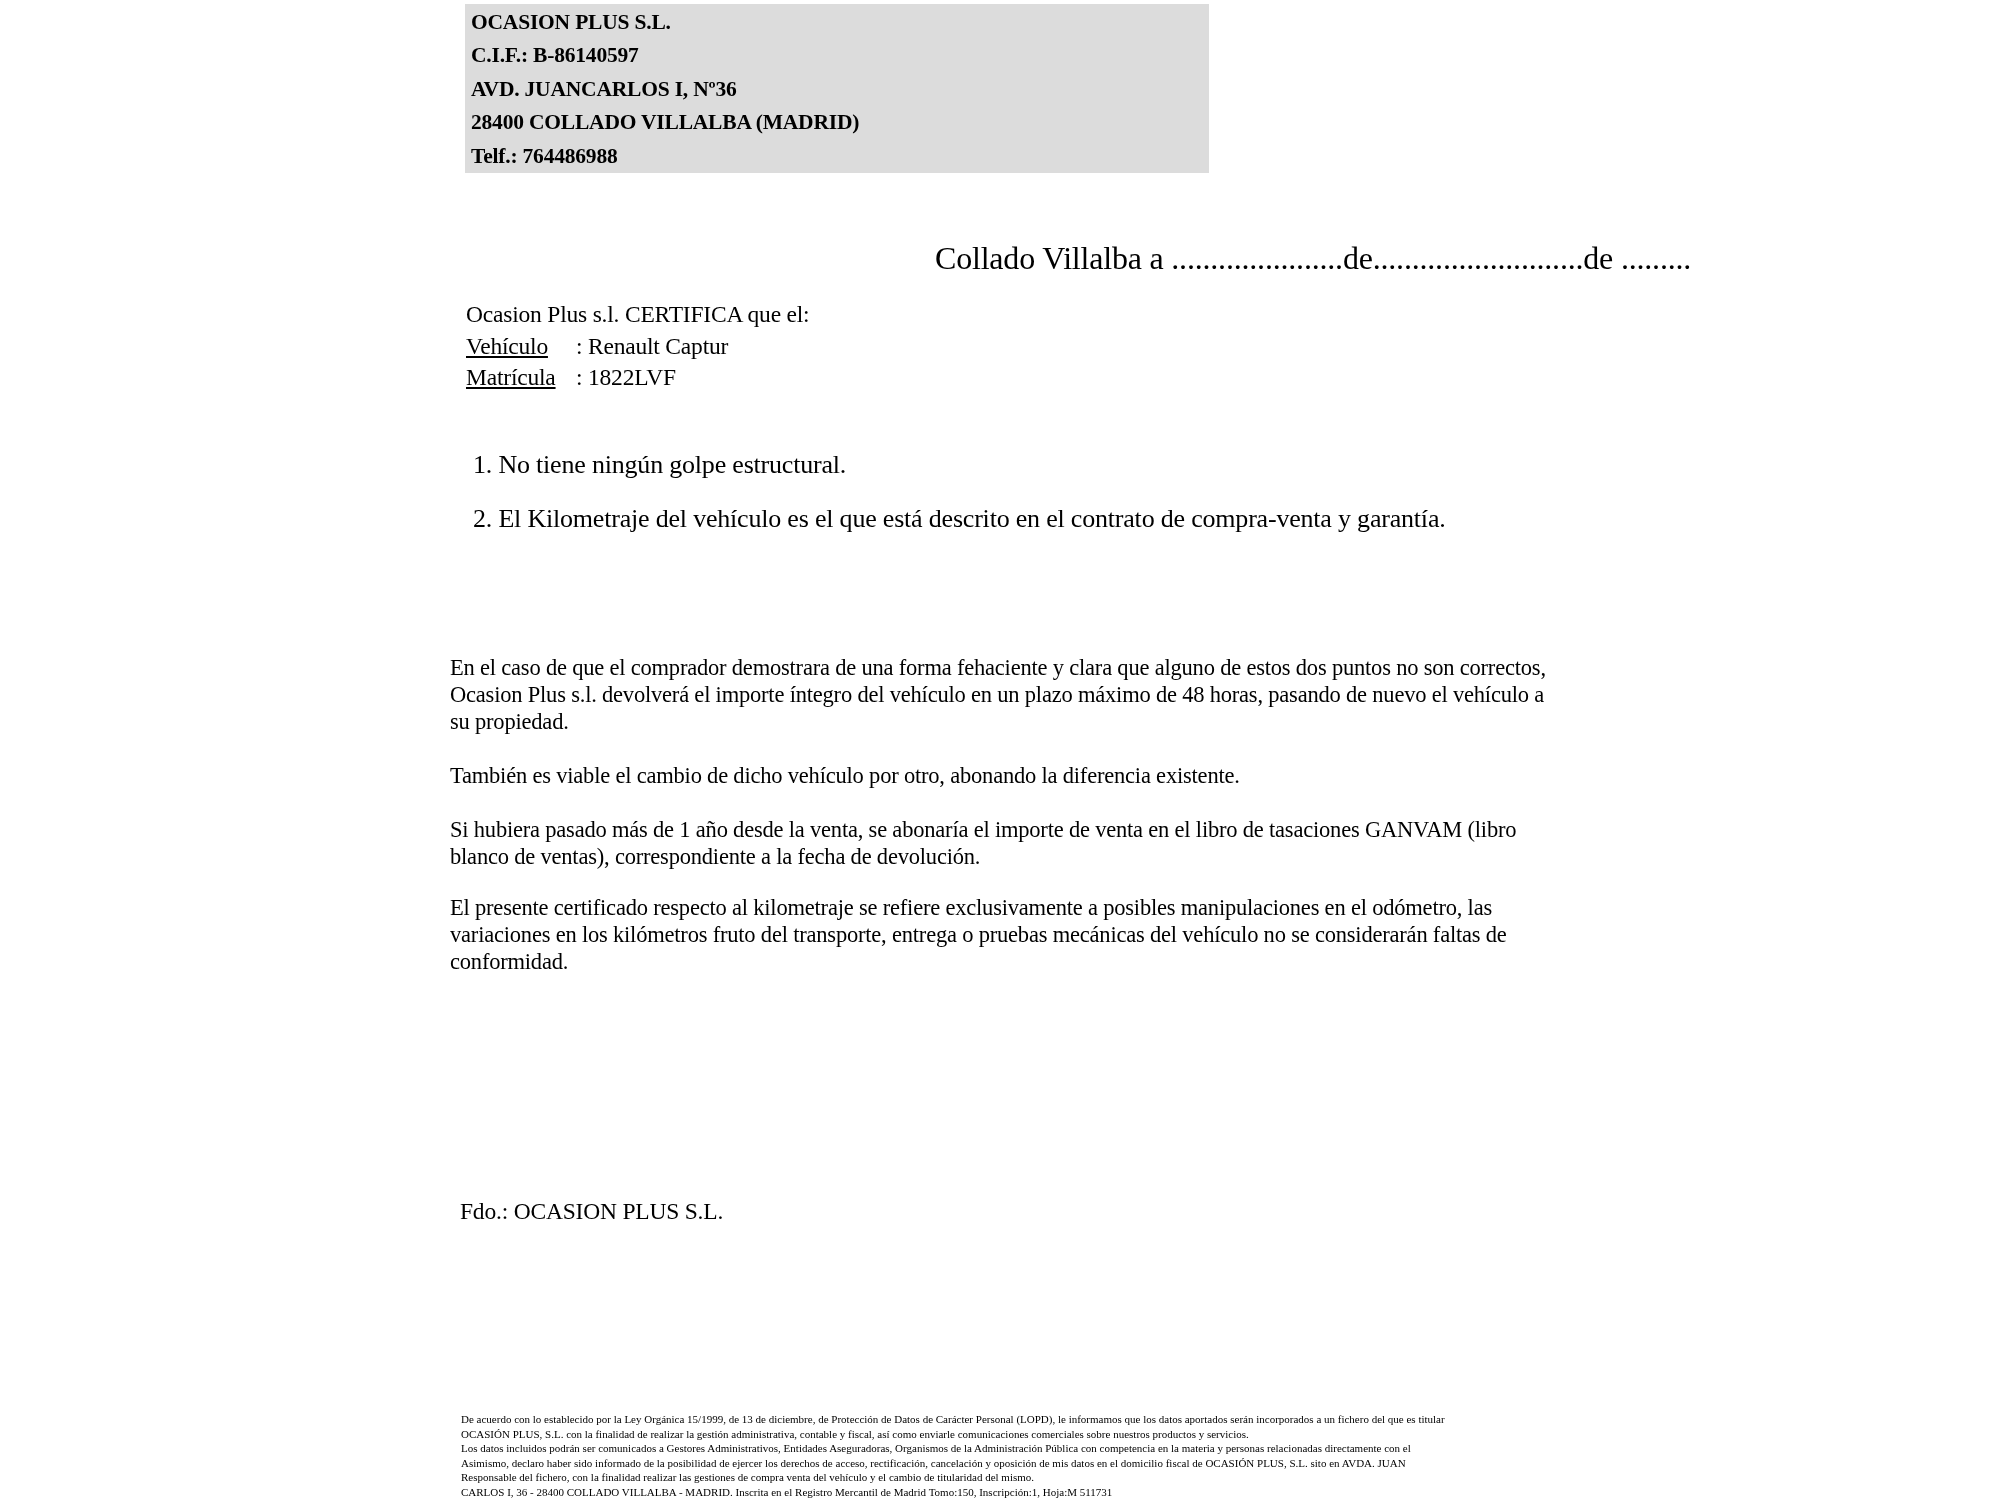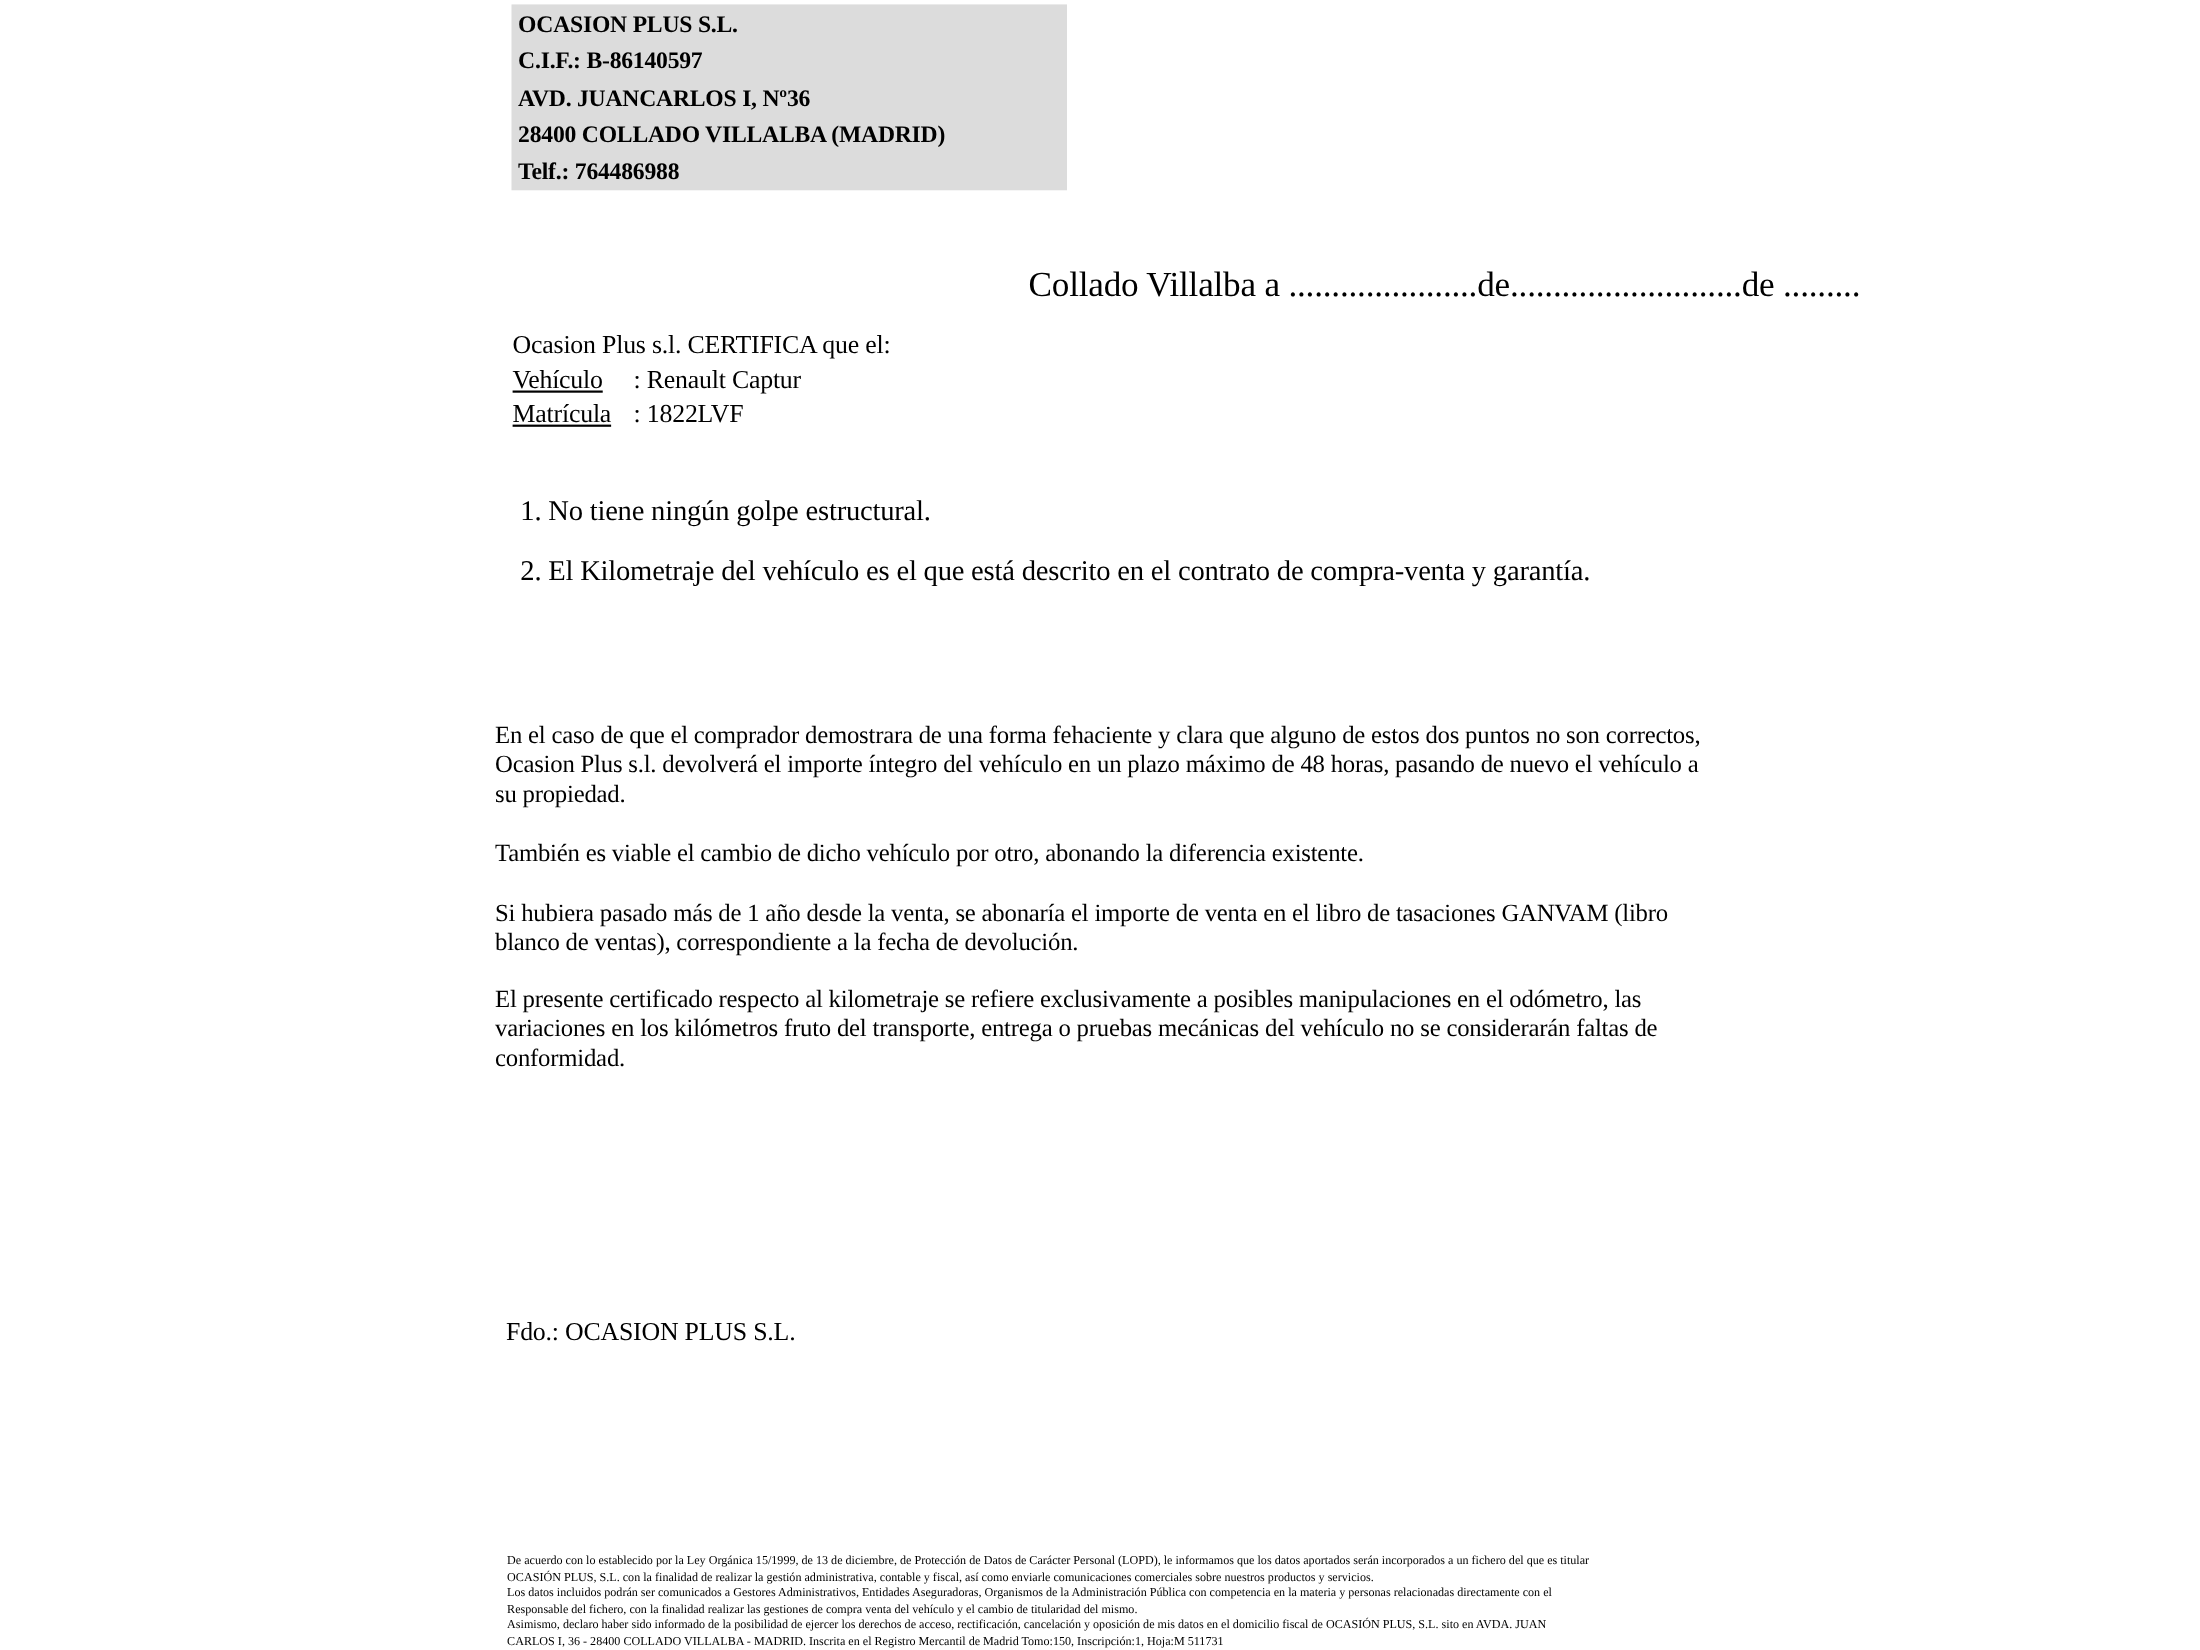--- a/index.html
+++ b/index.html
@@ -13,21 +13,21 @@
     height: 1500px;
     background: #ffffff;
     font-family: "Liberation Serif", "DejaVu Serif", serif;
     color: #000000;
     overflow: hidden;
   }
   .header-box {
     position: absolute;
     left: 465px;
     top: 4px;
-    width: 505px;
+    width: 744px;
     height: 169px;
     background: #dcdcdc;
     box-sizing: border-box;
     padding: 2px 0 17px 6px;
     font-weight: bold;
     font-size: 21.5px;
     line-height: 33.4px;
     letter-spacing: -0.2px;
     white-space: nowrap;
   }
@@ -121,18 +121,18 @@
   <div class="para" style="top:718px">También es viable el cambio de dicho vehículo por otro, abonando la diferencia existente.</div>
   <div class="para" style="top:772px">Si hubiera pasado más de 1 año desde la venta, se abonaría el importe de venta en el libro de tasaciones GANVAM (libro blanco de ventas), correspondiente a la fecha de devolución.</div>
   <div class="para" style="top:850px">El presente certificado respecto al kilometraje se refiere exclusivamente a posibles manipulaciones en el odómetro, las variaciones en los kilómetros fruto del transporte, entrega o pruebas mecánicas del vehículo no se considerarán faltas de conformidad.</div>
 
   <div class="signature">Fdo.: OCASION PLUS S.L.</div>
 
   <div class="legal">
     <div>De acuerdo con lo establecido por la Ley Orgánica 15/1999, de 13 de diciembre, de Protección de Datos de Carácter Personal (LOPD), le informamos que los datos aportados serán incorporados a un fichero del que es titular</div>
     <div>OCASIÓN PLUS, S.L. con la finalidad de realizar la gestión administrativa, contable y fiscal, así como enviarle comunicaciones comerciales sobre nuestros productos y servicios.</div>
     <div>Los datos incluidos podrán ser comunicados a Gestores Administrativos, Entidades Aseguradoras, Organismos de la Administración Pública con competencia en la materia y personas relacionadas directamente con el</div>
+    <div>Asimismo, declaro haber sido informado de la posibilidad de ejercer los derechos de acceso, rectificación, cancelación y oposición de mis datos en el domicilio fiscal de OCASIÓN PLUS, S.L. sito en AVDA. JUAN</div>
     <div>Responsable del fichero, con la finalidad realizar las gestiones de compra venta del vehículo y el cambio de titularidad del mismo.</div>
-    <div>Asimismo, declaro haber sido informado de la posibilidad de ejercer los derechos de acceso, rectificación, cancelación y oposición de mis datos en el domicilio fiscal de OCASIÓN PLUS, S.L. sito en AVDA. JUAN</div>
     <div>CARLOS I, 36 - 28400 COLLADO VILLALBA - MADRID. Inscrita en el Registro Mercantil de Madrid Tomo:150, Inscripción:1, Hoja:M 511731</div>
   </div>
 
 </div>
 
 </body></html>

